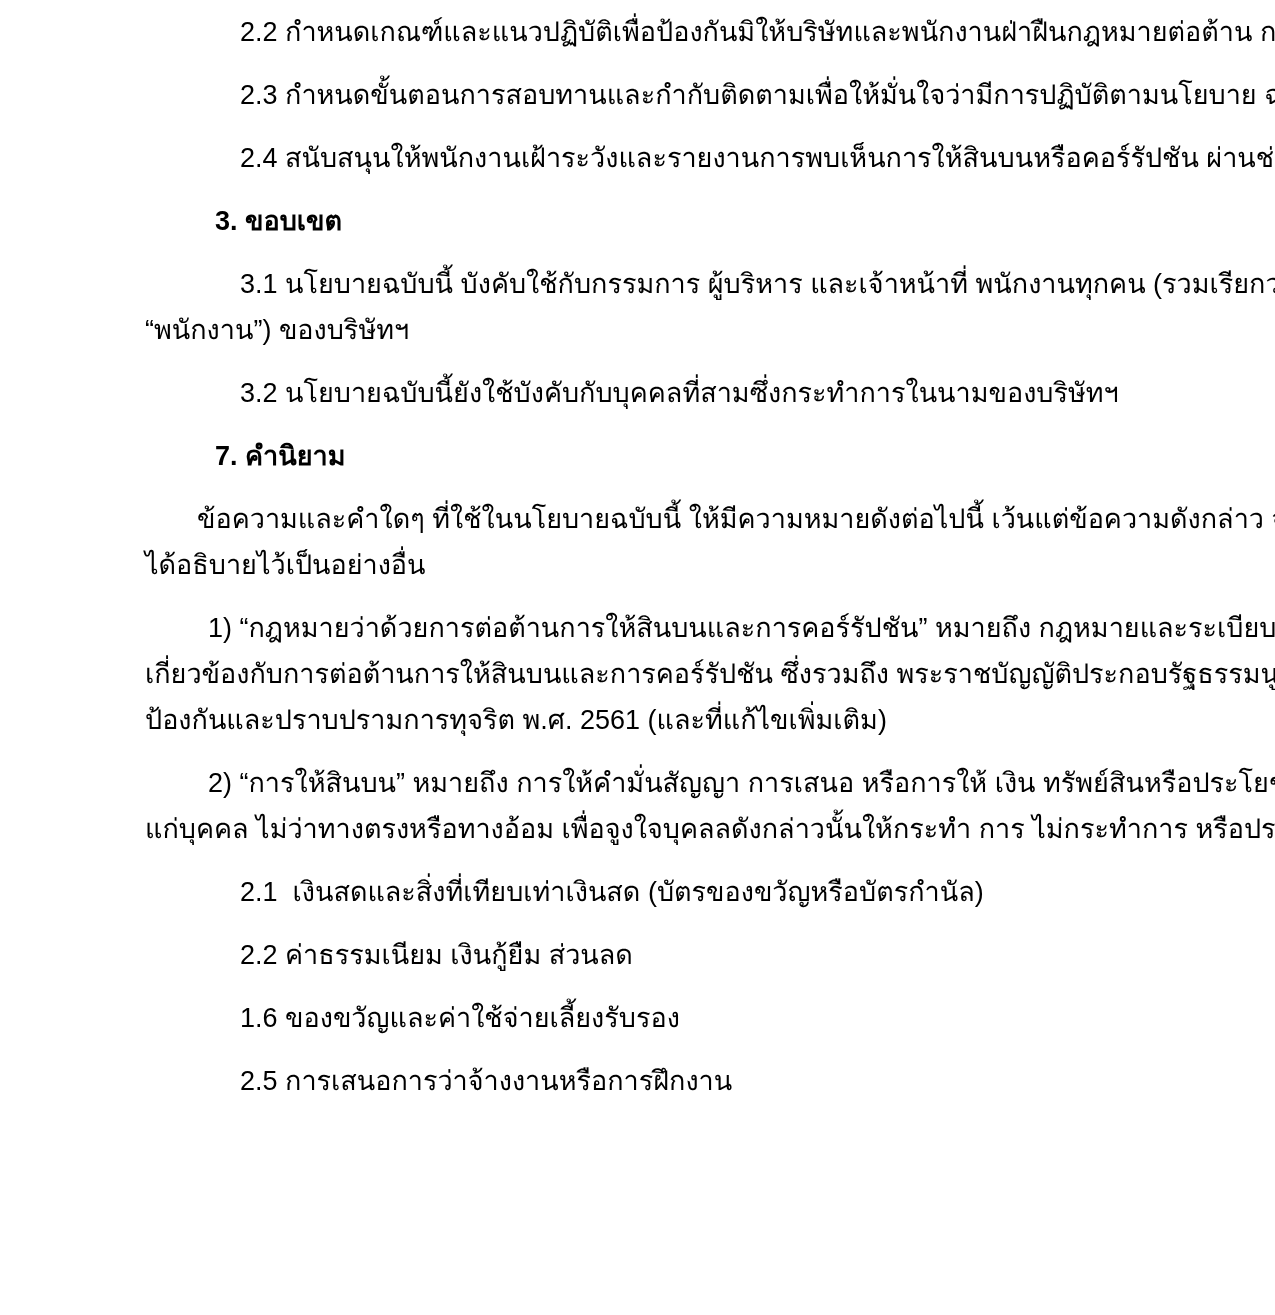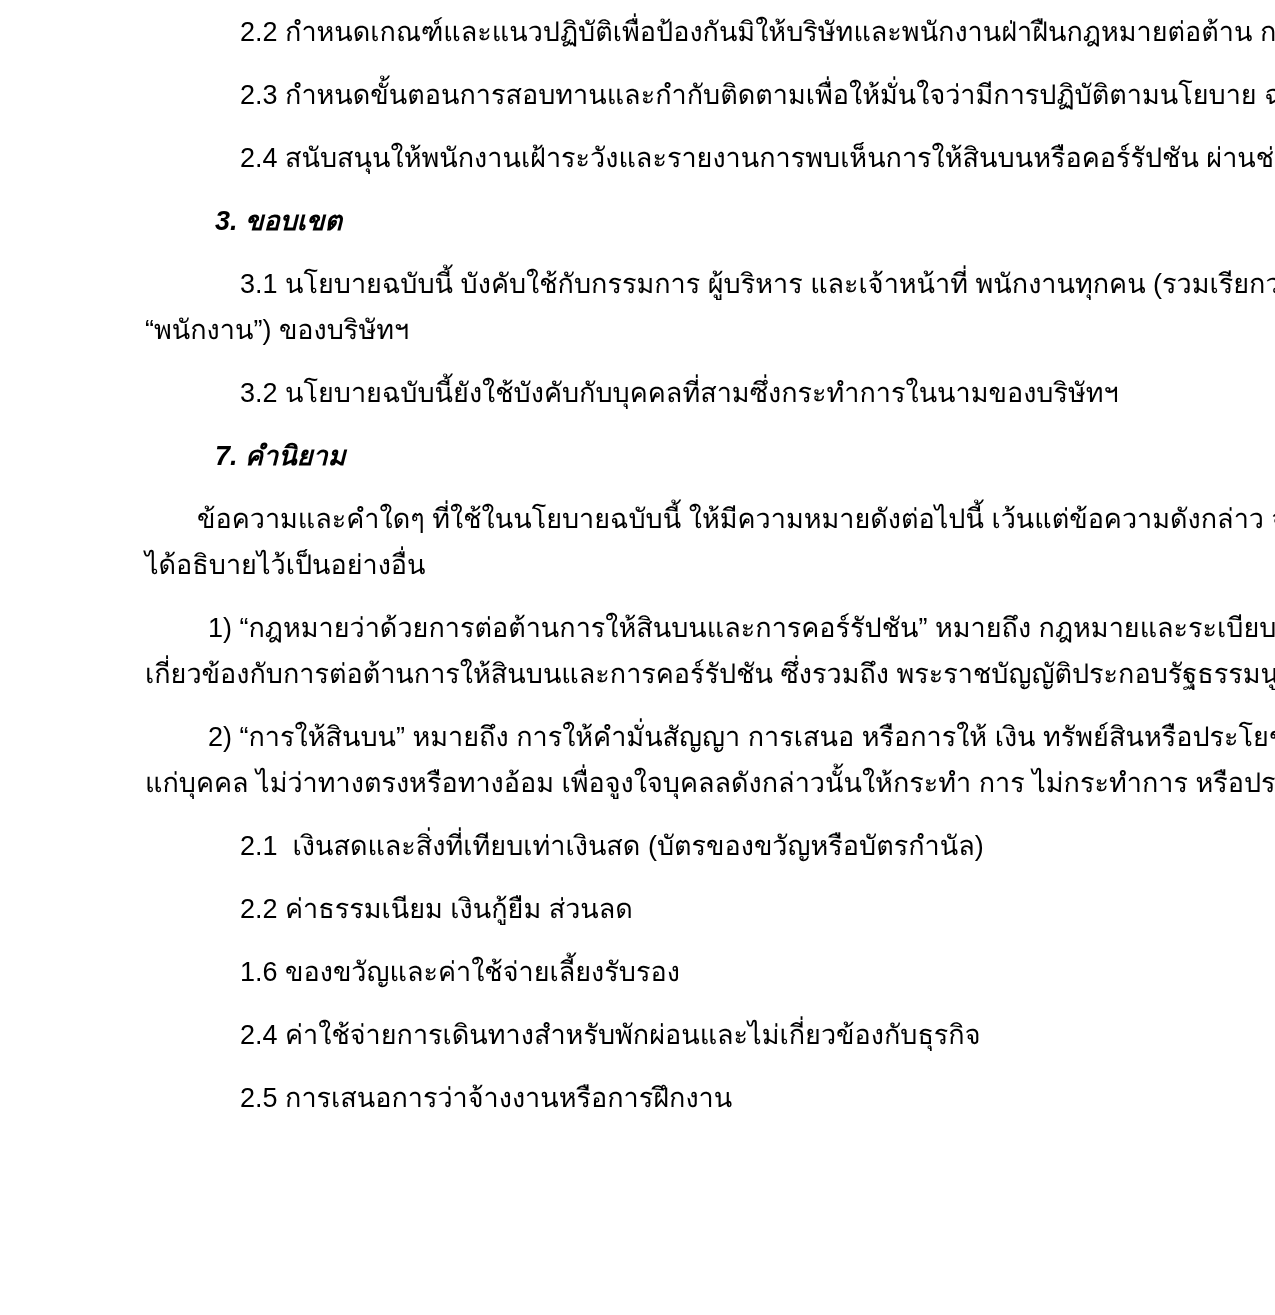--- a/index.html
+++ b/index.html
@@ -29,21 +29,21 @@
     line-height: 46px;
     font-size: 27px;
     white-space: pre;
     letter-spacing: 0;
   }
   
   .ind-item  { padding-left: 95px; }  
   .ind-head  { padding-left: 70px; }  
   .ind-num   { padding-left: 63px; }  
   .ind-intro { padding-left: 52px; }  
-  .heading { margin-top: 8px; font-style: italic; }
+  .heading { margin-top: 8px; }
   .heading .line { font-weight: bold; }
 </style>
 </head>
 <body>
 
 <div class="page">
 
   <div class="para">
     <div class="line ind-item">2.2 กำหนดเกณฑ์และแนวปฏิบัติเพื่อป้องกันมิให้บริษัทและพนักงานฝ่าฝืนกฎหมายต่อต้าน การให้</div>
   </div>
@@ -74,40 +74,38 @@
   </div>
 
   <div class="para">
     <div class="line ind-intro">ข้อความและคำใดๆ ที่ใช้ในนโยบายฉบับนี้ ให้มีความหมายดังต่อไปนี้ เว้นแต่ข้อความดังกล่าว จะแสดงหรือ</div>
     <div class="line">ได้อธิบายไว้เป็นอย่างอื่น</div>
   </div>
 
   <div class="para">
     <div class="line ind-num">1) “กฎหมายว่าด้วยการต่อต้านการให้สินบนและการคอร์รัปชัน” หมายถึง กฎหมายและระเบียบทั้งหมดที่</div>
     <div class="line">เกี่ยวข้องกับการต่อต้านการให้สินบนและการคอร์รัปชัน ซึ่งรวมถึง พระราชบัญญัติประกอบรัฐธรรมนูญว่าด้วยการ</div>
+    <div class="line">ป้องกันและปราบปรามการทุจริต พ.ศ. 2561 (และที่แก้ไขเพิ่มเติม)</div>
   </div>
 
   <div class="para">
     <div class="line ind-num">2) “การให้สินบน” หมายถึง การให้คำมั่นสัญญา การเสนอ หรือการให้ เงิน ทรัพย์สินหรือประโยชน์อื่นใด</div>
     <div class="line">แก่บุคคล ไม่ว่าทางตรงหรือทางอ้อม เพื่อจูงใจบุคลลดังกล่าวนั้นให้กระทำ การ ไม่กระทำการ หรือประวิงเวลาการ</div>
   </div>
 
   <div class="para">
     <div class="line ind-item">2.1  เงินสดและสิ่งที่เทียบเท่าเงินสด (บัตรของขวัญหรือบัตรกำนัล)</div>
   </div>
 
   <div class="para">
     <div class="line ind-item">2.2 ค่าธรรมเนียม เงินกู้ยืม ส่วนลด</div>
   </div>
 
   <div class="para">
     <div class="line ind-item">1.6 ของขวัญและค่าใช้จ่ายเลี้ยงรับรอง</div>
   </div>
 
-  <div class="para">
-    <div class="line ind-item">2.4 ค่าใช้จ่ายการเดินทางสำหรับพักผ่อนและไม่เกี่ยวข้องกับธุรกิจ</div>
-  </div>
 
   <div class="para">
     <div class="line ind-item">2.5 การเสนอการว่าจ้างงานหรือการฝึกงาน</div>
   </div>
 
 </div>
 
 </body></html>

